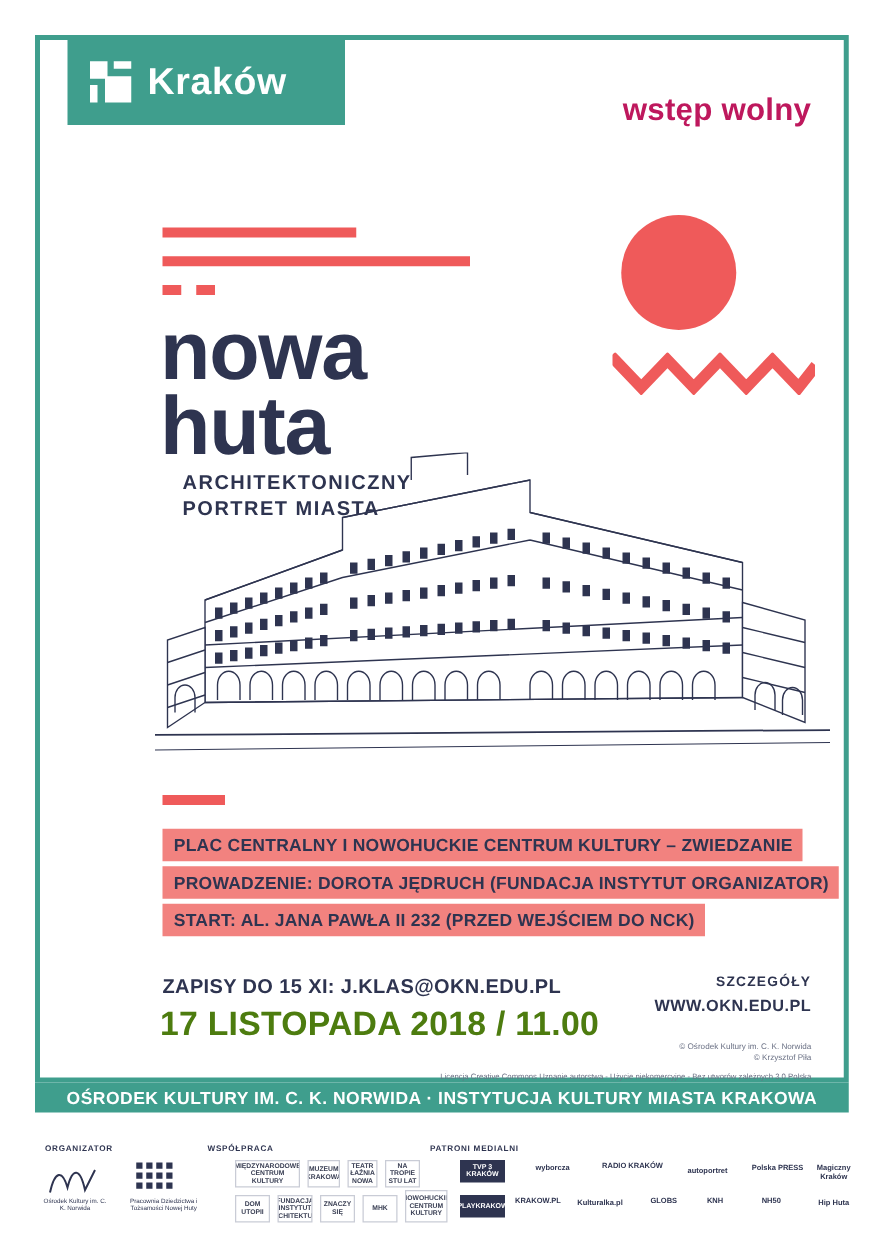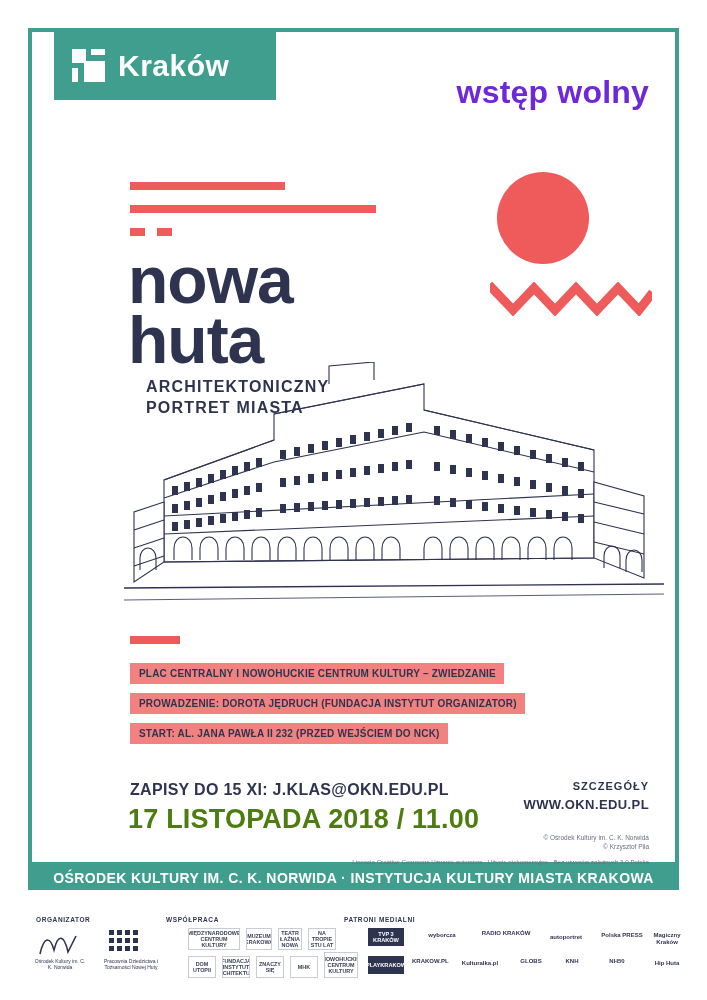--- a/index.html
+++ b/index.html
@@ -41,22 +41,22 @@
   .km3 { left: 0; top: 19px; width: 6px; height: 14px; }
   .km4 { left: 12px; top: 12px; width: 21px; height: 21px; }
   .krakow-word {
     color: #ffffff; font-size: 30px; font-weight: bold; letter-spacing: 0.5px;
   }
 
   
   .wstep {
     position: absolute;
     right: 26px; top: 42px;
-    color: #6d28d9;
-    font-size: 32px; font-weight: bold;
+    color: #be185d;
+    font-size: 25px; font-weight: bold;
     letter-spacing: 0.2px;
   }
 
   
   .red-circle {
     position: absolute;
     left: 465px; top: 140px;
     width: 92px; height: 92px;
     border-radius: 50%;
     background: #ef5a5a;
@@ -92,21 +92,21 @@
   .building { position: absolute; left: 92px; top: 330px; width: 540px; height: 300px; }
 
   
   .r5 { left: 98px; top: 604px; width: 50px; height: 8px; }
 
   
   .infobar {
     position: absolute; left: 98px;
     background: #f2827f;
     color: #2e3450;
-    font-size: 10px; font-weight: bold;
+    font-size: 14px; font-weight: bold;
     letter-spacing: 0.2px;
     padding: 5px 8px 5px 9px;
     white-space: nowrap;
     text-align: center;
   }
   .ib1 { top: 631px; }
   .ib2 { top: 661px; }
   .ib3 { top: 691px; }
 
   

